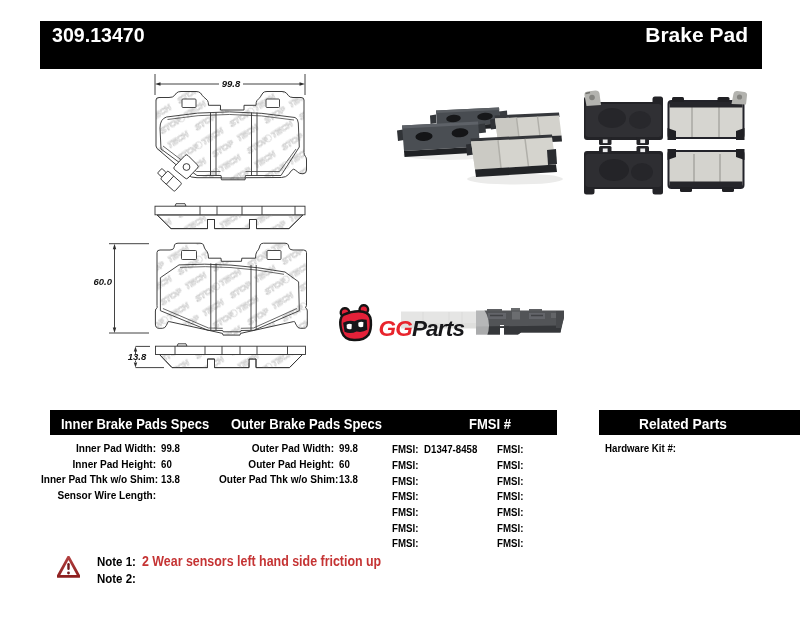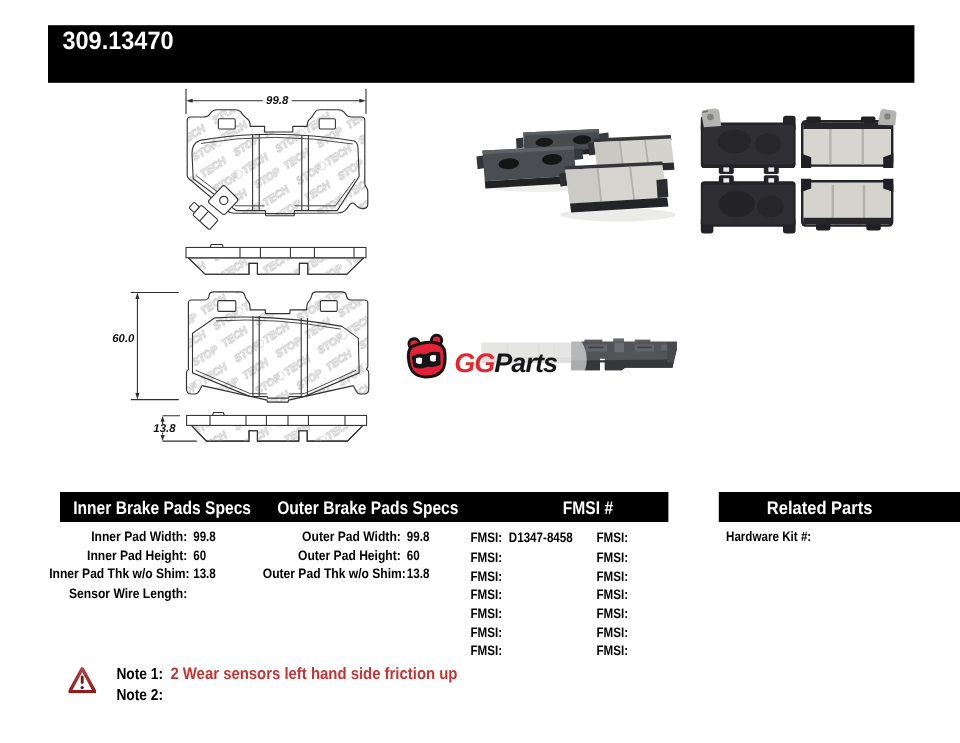--- a/index.html
+++ b/index.html
@@ -12,20 +12,21 @@
 .thbar span{position:absolute;top:4.6px;transform:scaleX(0.85);transform-origin:left top;white-space:nowrap;}
 .spec{position:absolute;font-size:11.4px;font-weight:bold;color:#000;white-space:nowrap;line-height:15.7px;transform:scaleX(0.85);transform-origin:left top;}
 .specr{position:absolute;font-size:11.4px;font-weight:bold;color:#000;white-space:nowrap;line-height:15.7px;transform:scaleX(0.885);transform-origin:right top;text-align:right;}
 .red{color:#c53434;}
 </style>
 </head>
 <body>
 
 <div class="hdrbar">
     <span class="l">309.13470</span>
+    <span class="r">Brake Pad</span>
   </div>
 
 <div class="abs" style="left:70px;top:60px;">
 <svg width="300" height="350" viewBox="70 60 300 350">
 <defs>
 <pattern id="st" width="62" height="32" patternUnits="userSpaceOnUse" patternTransform="rotate(-33 0 0)">
   <g font-family="Liberation Sans, sans-serif" font-size="8.8" font-style="italic" font-weight="bold" fill="#ffffff" stroke="#c8c8c8" stroke-width="0.7">
     <text x="1" y="9">STOP</text>
             <circle cx="25.5" cy="6" r="3.4" fill="none"></circle>
             <text x="30" y="9">TECH</text>
@@ -232,21 +233,21 @@
 <path d="M744.5,160 L736,157 L736,149 L744.5,149 Z" fill="#202024"></path>
 <rect x="680" y="184" width="12" height="8" rx="1.5" fill="#202024"></rect>
 <rect x="722" y="184" width="12" height="8" rx="1.5" fill="#202024"></rect>
 <path d="M694,154 L694,187 M720,154 L720,187" stroke="#b2b1ac" stroke-width="2"></path>
 <rect x="669.5" y="181.5" width="73" height="5.5" fill="#26262b"></rect>
 </g>
 </g>
 </svg>
 </div>
 
-<div class="abs" style="left:310px;top:260px;">
+<div class="abs" style="left:310px;top:286px;">
 <svg width="270" height="80" viewBox="310 270 270 80">
 
 <g>
 <rect x="401" y="295.5" width="78" height="11.5" fill="#c2c2bf"></rect>
 <rect x="401" y="307" width="78" height="5.5" fill="#b2b2af"></rect>
 <path d="M423,296 L423,307 M449,296 L449,307 M462,296 L462,307" stroke="#aeaeab" stroke-width="1.2"></path>
 <rect x="487" y="293" width="15" height="4" fill="#5e6063"></rect>
 <rect x="511" y="292" width="9" height="5" fill="#6a6c6e"></rect>
 <rect x="529" y="293" width="13" height="4" fill="#5e6063"></rect>
 <path d="M476,294.5 L564,294.5 L564,301.5 L560.5,316.5 L521,316.5 L518,318.5 L504,318.5 L504,309 L500,309 L500,318.5 L476,318.5 Z" fill="#525457"></path>

